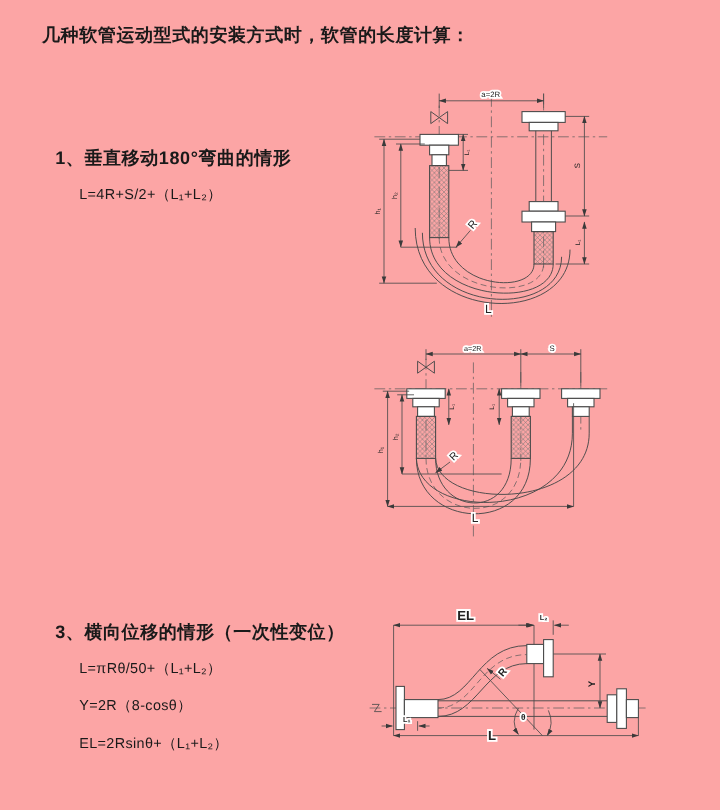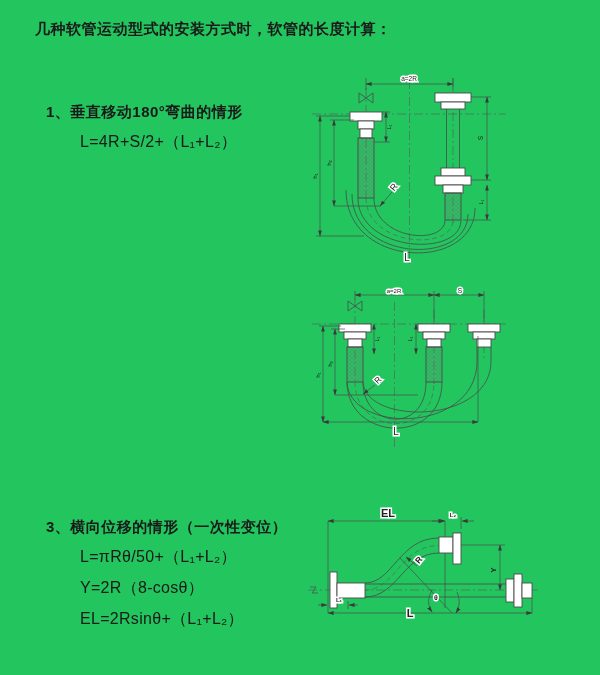--- a/index.html
+++ b/index.html
@@ -1,47 +1,47 @@
 <!DOCTYPE html>
 <html><head>
 <meta charset="utf-8">
 <style>
   html,body{margin:0;padding:0;background:#e8e8e8;}
   .page{
-    width:600px;height:675px;position:relative;background:#22c55e;
+    width:600px;height:675px;position:relative;background:#fca5a5;
     font-family:"Liberation Sans",sans-serif;color:#1a1a1a;overflow:hidden;
     margin:0 auto;
   }
   .doc-title{
     position:absolute;left:35px;top:20px;font-size:15px;font-weight:bold;
     letter-spacing:0.5px;
   }
   .section{position:absolute;left:46px;}
   .section-heading{font-size:15px;font-weight:bold;letter-spacing:0.5px;height:30px;display:flex;align-items:center;}
-  .formula{font-size:16px;letter-spacing:0.3px;margin-left:34px;height:31px;display:flex;align-items:center;}
+  .formula{font-size:12px;letter-spacing:0.3px;margin-left:20px;height:31px;display:flex;align-items:center;}
   .diagram{position:absolute;}
   .diagram svg{display:block;}
   svg text{font-family:"Liberation Sans",sans-serif;fill:#222;}
   svg .halo{paint-order:stroke;stroke:#ffffff;stroke-width:3px;}
   svg .thin{stroke:#4a4a4a;stroke-width:0.8;fill:none;}
   svg .thin2{stroke:#4a4a4a;stroke-width:0.7;fill:none;}
   svg .dash{stroke:#5a5a5a;stroke-width:0.6;fill:none;stroke-dasharray:9 3 2 3;}
   svg .dashw{stroke:#5a5a5a;stroke-width:0.6;fill:none;stroke-dasharray:5 3;}
   svg .plate{fill:#ffffff;stroke:#4a4a4a;stroke-width:0.9;}
   svg .braid{fill:url(#hatch);stroke:#4a4a4a;stroke-width:0.9;}
   svg .braid2{fill:url(#hatch2);stroke:#4a4a4a;stroke-width:0.9;}
 </style>
 </head>
 <body>
 
 <div class="page">
 
   <div class="doc-title">几种软管运动型式的安装方式时，软管的长度计算：</div>
 
-  <div class="section" style="top:97px;">
+  <div class="section" style="top:117px;">
     <div class="section-heading">1、垂直移动180°弯曲的情形</div>
     <div class="formula">L=4R+S/2+（L₁+L₂）</div>
   </div>
 
 
   <div class="section" style="top:512px;">
     <div class="section-heading">3、横向位移的情形（一次性变位）</div>
     <div class="formula">L=πRθ/50+（L₁+L₂）</div>
     <div class="formula">Y=2R（8-cosθ）</div>
     <div class="formula">EL=2Rsinθ+（L₁+L₂）</div>

